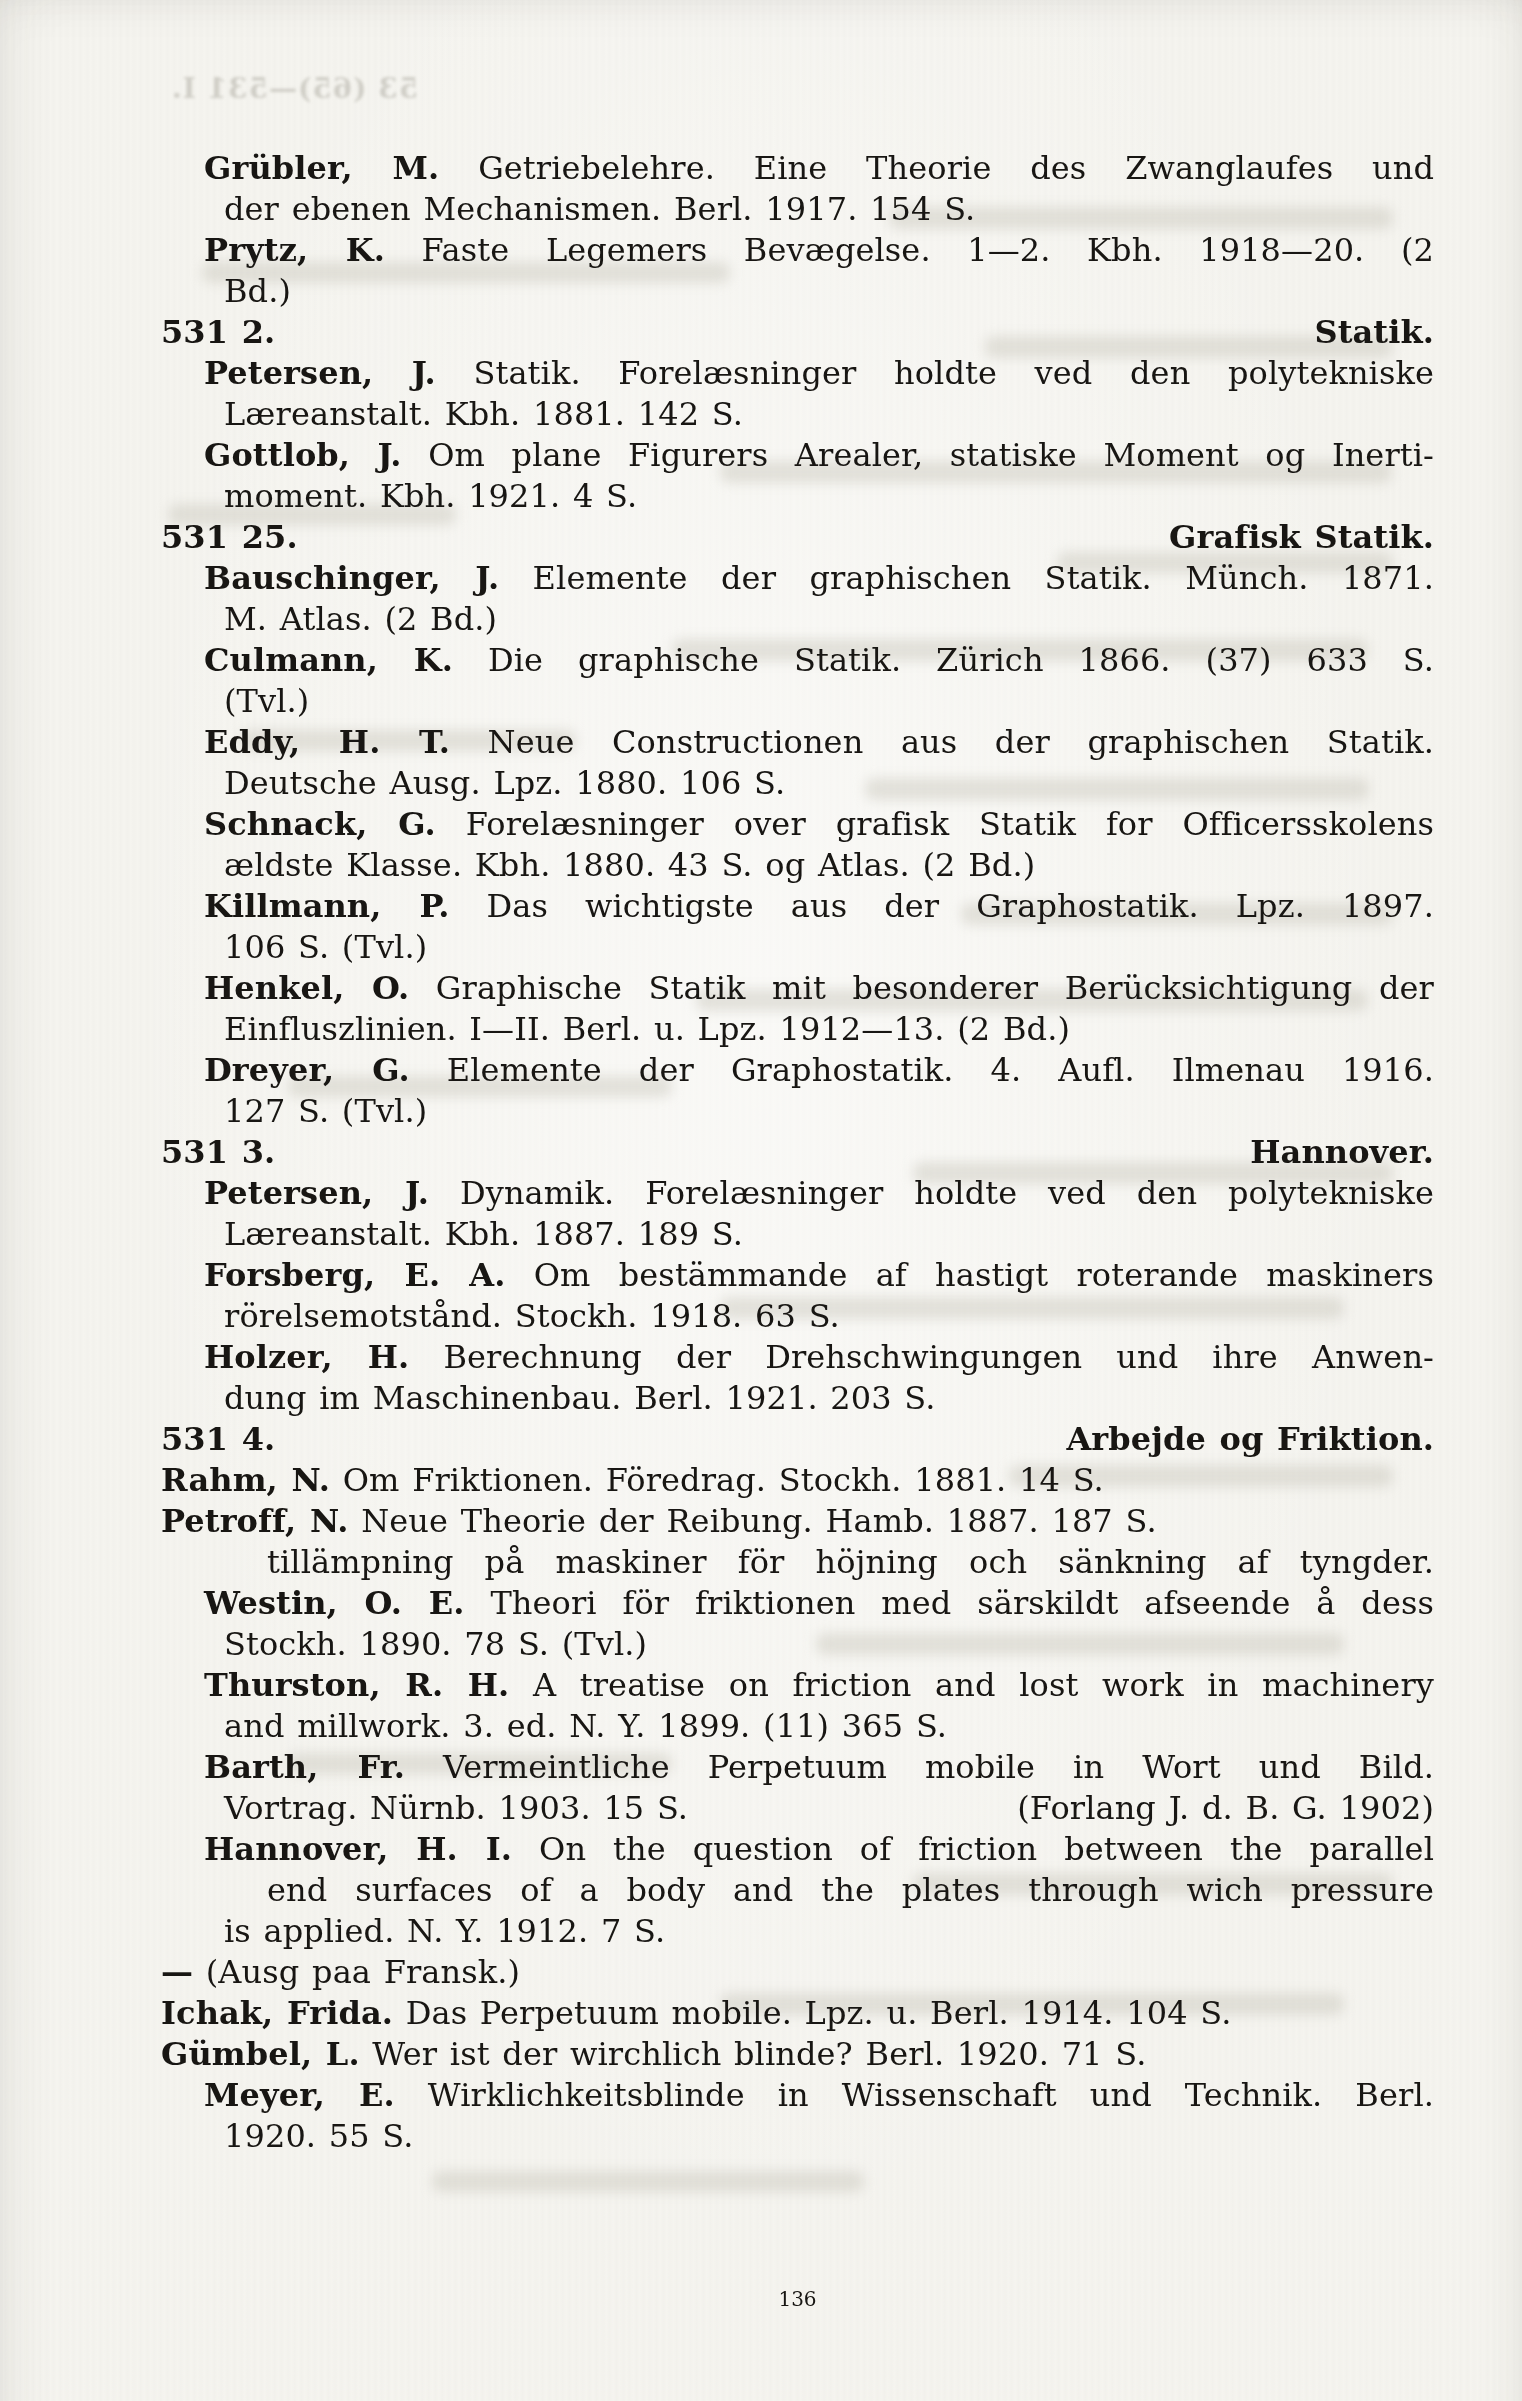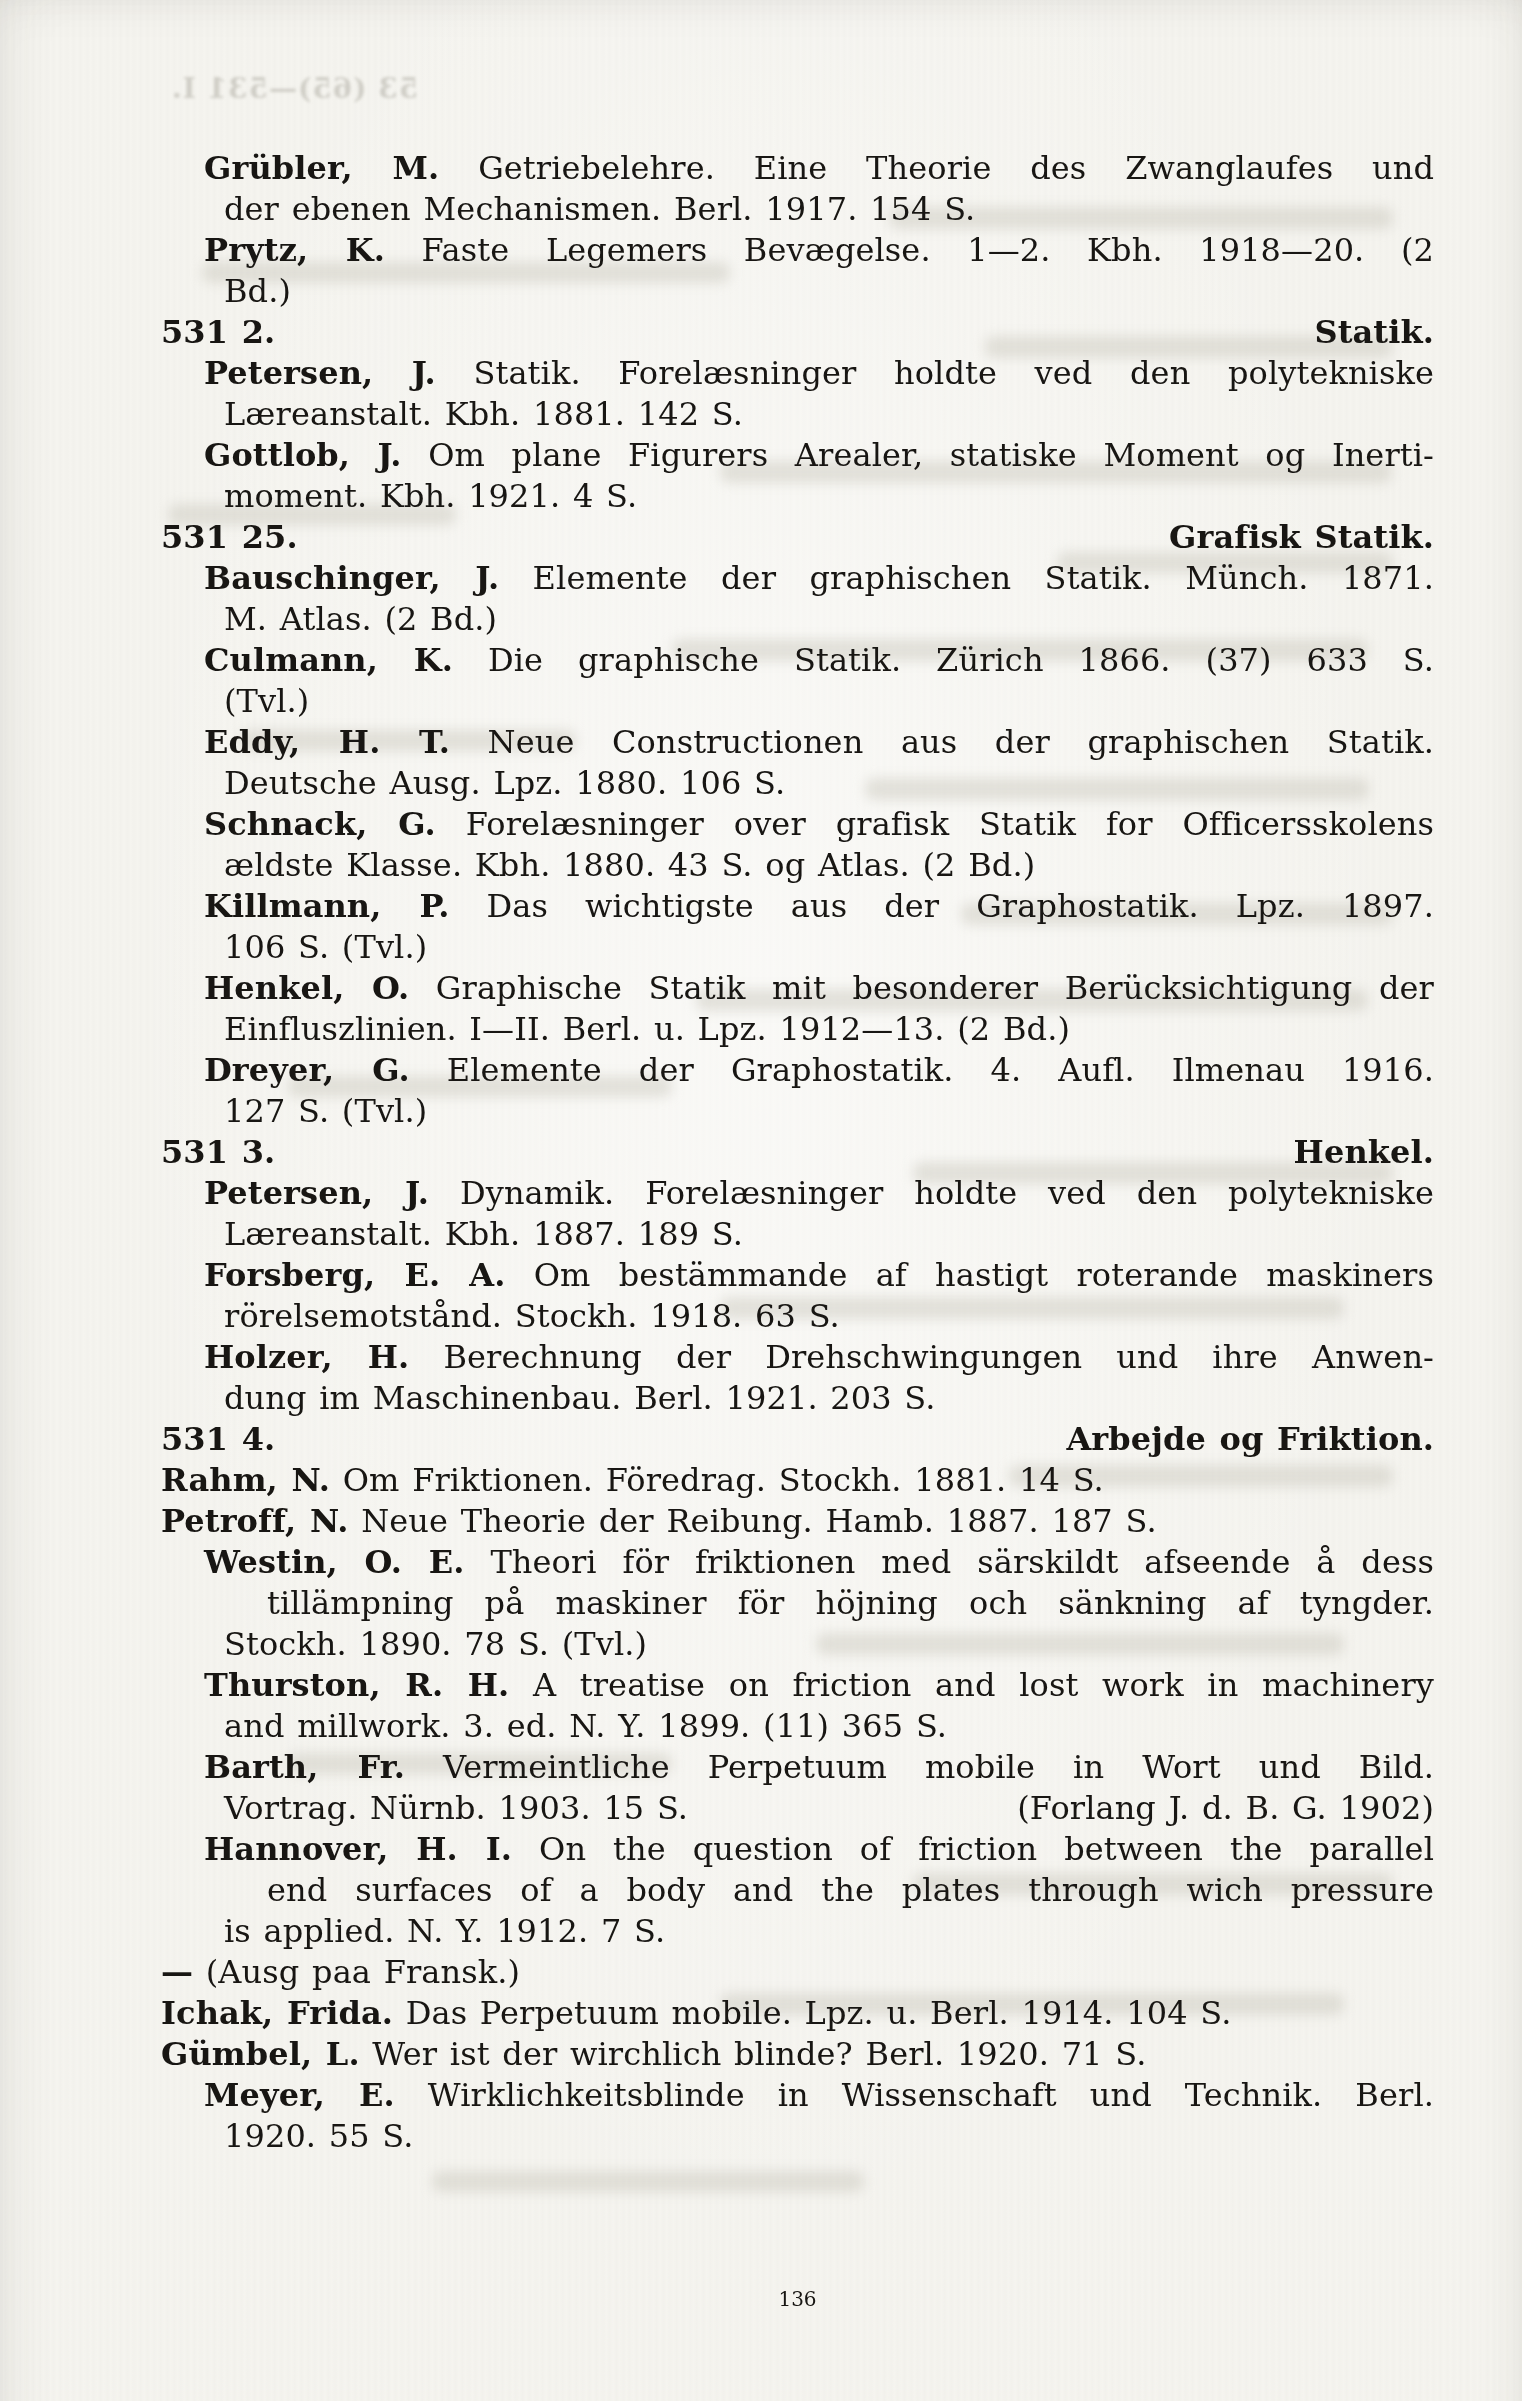--- a/index.html
+++ b/index.html
@@ -104,36 +104,36 @@
     <div class="line first jfull"><span class="author">Schnack, G.</span> <span>Forelæsninger over grafisk Statik for Officersskolens</span></div>
     <div class="line cont">ældste Klasse. Kbh. 1880. 43 S. og Atlas. (2 Bd.)</div>
     <div class="line first jfull"><span class="author">Killmann, P.</span> <span>Das wichtigste aus der Graphostatik. Lpz. 1897.</span></div>
     <div class="line cont">106 S. (Tvl.)</div>
     <div class="line first jfull"><span class="author">Henkel, O.</span> <span>Graphische Statik mit besonderer Berücksichtigung der</span></div>
     <div class="line cont">Einfluszlinien. I—II. Berl. u. Lpz. 1912—13. (2 Bd.)</div>
     <div class="line first jfull"><span class="author">Dreyer, G.</span> <span>Elemente der Graphostatik. 4. Aufl. Ilmenau 1916.</span></div>
     <div class="line cont">127 S. (Tvl.)</div>
     <div class="line section-line">
       <span class="sec-num">531 3.</span>
-      <span class="sec-title">Henkel.</span>
+      <span class="sec-title">Hannover.</span>
     </div>
     <div class="line first jfull"><span class="author">Petersen, J.</span> <span>Dynamik. Forelæsninger holdte ved den polytekniske</span></div>
     <div class="line cont">Læreanstalt. Kbh. 1887. 189 S.</div>
     <div class="line first jfull"><span class="author">Forsberg, E. A.</span> <span>Om bestämmande af hastigt roterande maskiners</span></div>
     <div class="line cont">rörelsemotstånd. Stockh. 1918. 63 S.</div>
     <div class="line first jfull"><span class="author">Holzer, H.</span> <span>Berechnung der Drehschwingungen und ihre Anwen-</span></div>
     <div class="line cont">dung im Maschinenbau. Berl. 1921. 203 S.</div>
     <div class="line section-line">
       <span class="sec-num">531 4.</span>
       <span class="sec-title">Arbejde og Friktion.</span>
     </div>
     <div class="line first"><span class="author">Rahm, N.</span> <span>Om Friktionen. Föredrag. Stockh. 1881. 14 S.</span></div>
     <div class="line first"><span class="author">Petroff, N.</span> <span>Neue Theorie der Reibung. Hamb. 1887. 187 S.</span></div>
+    <div class="line cont jfull">tillämpning på maskiner för höjning och sänkning af tyngder.</div>
     <div class="line first jfull"><span class="author">Westin, O. E.</span> <span>Theori för friktionen med särskildt afseende å dess</span></div>
-    <div class="line cont jfull">tillämpning på maskiner för höjning och sänkning af tyngder.</div>
     <div class="line cont">Stockh. 1890. 78 S. (Tvl.)</div>
     <div class="line first jfull"><span class="author">Thurston, R. H.</span> <span>A treatise on friction and lost work in machinery</span></div>
     <div class="line cont">and millwork. 3. ed. N. Y. 1899. (11) 365 S.</div>
     <div class="line first jfull"><span class="author">Barth, Fr.</span> <span>Vermeintliche Perpetuum mobile in Wort und Bild.</span></div>
     <div class="line cont split">
       <span>Vortrag. Nürnb. 1903. 15 S.</span>
       <span>(Forlang J. d. B. G. 1902)</span>
     </div>
     <div class="line first jfull"><span class="author">Hannover, H. I.</span> <span>On the question of friction between the parallel</span></div>
     <div class="line cont jfull">end surfaces of a body and the plates through wich pressure</div>

